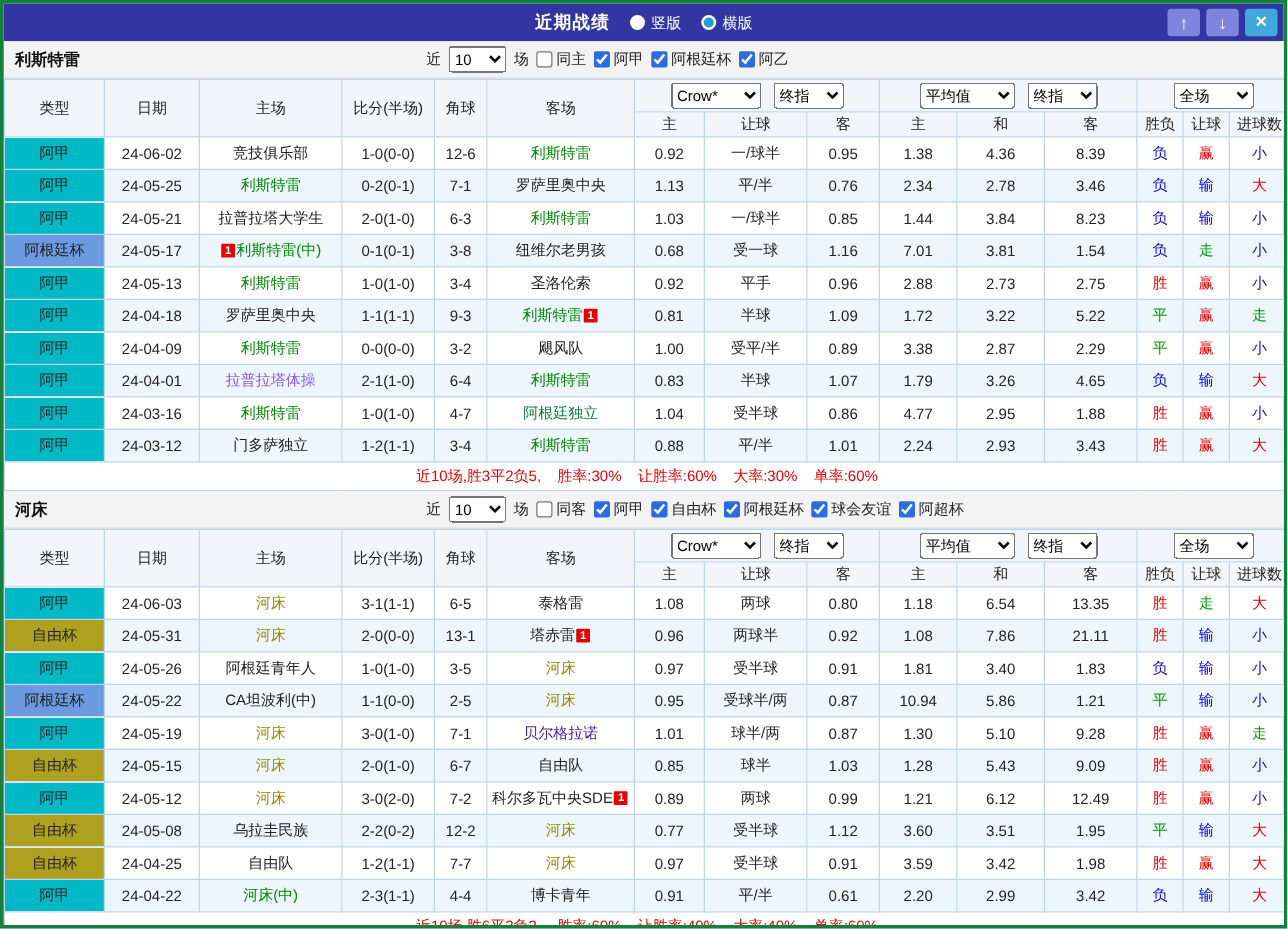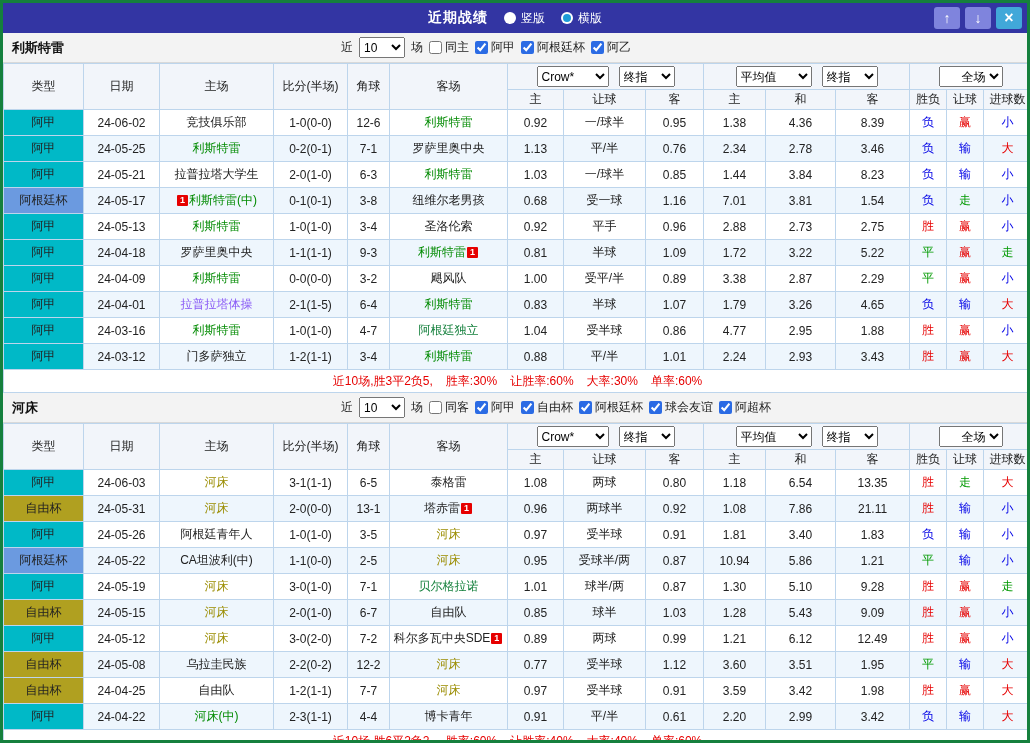--- a/index.html
+++ b/index.html
@@ -25,21 +25,21 @@
   .count-select,.hdr-select{height:21px;font-size:12px;font-family:inherit;}
   .count-select{width:46px;}
   
   .grid{width:100%;border-collapse:collapse;table-layout:fixed;}
   .grid th,.grid td{border:1px solid #bdd5ec;text-align:center;font-size:12px;font-weight:normal;color:#222;
     padding:0;white-space:nowrap;overflow:hidden;}
   .grid thead th{background:#f2f5fa;}
   .grid .h1 th{height:25px;}
   .grid .h2 th{height:19px;}
   .selwrap{display:flex;justify-content:center;align-items:center;gap:10px;}
-  .sel-book{width:72px;} .sel-final{width:56px;} .sel-avg{width:76px;} .sel-full{width:64px;text-align:right;}
+  .sel-book{width:72px;} .sel-final{width:56px;} .sel-avg{width:76px;} .sel-full{width:64px;}
   .grid tbody td{height:25px;}
   .grid tbody tr.alt{background:#eef6fd;}
   .lg{color:#fff;}
   .score{color:#e60000;}
   .badge{display:inline-block;min-width:9px;height:11px;line-height:11px;background:#e60000;color:#fff;
     font-size:9px;border-radius:1px;padding:0 1px;margin:0 1px;vertical-align:1px;font-weight:bold;}
   .sumrow td{height:22px;color:#e60000;background:#fff;}
   .sum-stat{margin-left:13px;}
 </style>
 </head>
@@ -263,21 +263,21 @@
               <td>2.87</td>
               <td>2.29</td>
               <td style="color:#009900">平</td>
               <td style="color:#e60000">赢</td>
               <td style="color:#0000e6">小</td>
             </tr>
             <tr class="alt">
               <td class="lg" style="background:#00b9c7">阿甲</td>
               <td>24-04-01</td>
               <td><span class="tname" style="color:#8b5cf6">拉普拉塔体操</span></td>
-              <td class="score">2-1(1-5)</td>
+              <td class="score">2-1(1-0)</td>
               <td>6-4</td>
               <td><span class="tname" style="color:#008a00">利斯特雷</span></td>
               <td>0.83</td>
               <td>半球</td>
               <td>1.07</td>
               <td>1.79</td>
               <td>3.26</td>
               <td>4.65</td>
               <td style="color:#0000e6">负</td>
               <td style="color:#0000e6">输</td>
@@ -482,21 +482,21 @@
               <td style="color:#009900">平</td>
               <td style="color:#0000e6">输</td>
               <td style="color:#0000e6">小</td>
             </tr>
             <tr class="">
               <td class="lg" style="background:#00b9c7">阿甲</td>
               <td>24-05-19</td>
               <td><span class="tname" style="color:#9a8c00">河床</span></td>
               <td class="score">3-0(1-0)</td>
               <td>7-1</td>
-              <td><span class="tname" style="color:#15803d">贝尔格拉诺</span></td>
+              <td><span class="tname" style="color:#4c1d95">贝尔格拉诺</span></td>
               <td>1.01</td>
               <td>球半/两</td>
               <td>0.87</td>
               <td>1.30</td>
               <td>5.10</td>
               <td>9.28</td>
               <td style="color:#e60000">胜</td>
               <td style="color:#e60000">赢</td>
               <td style="color:#009900">走</td>
             </tr>

